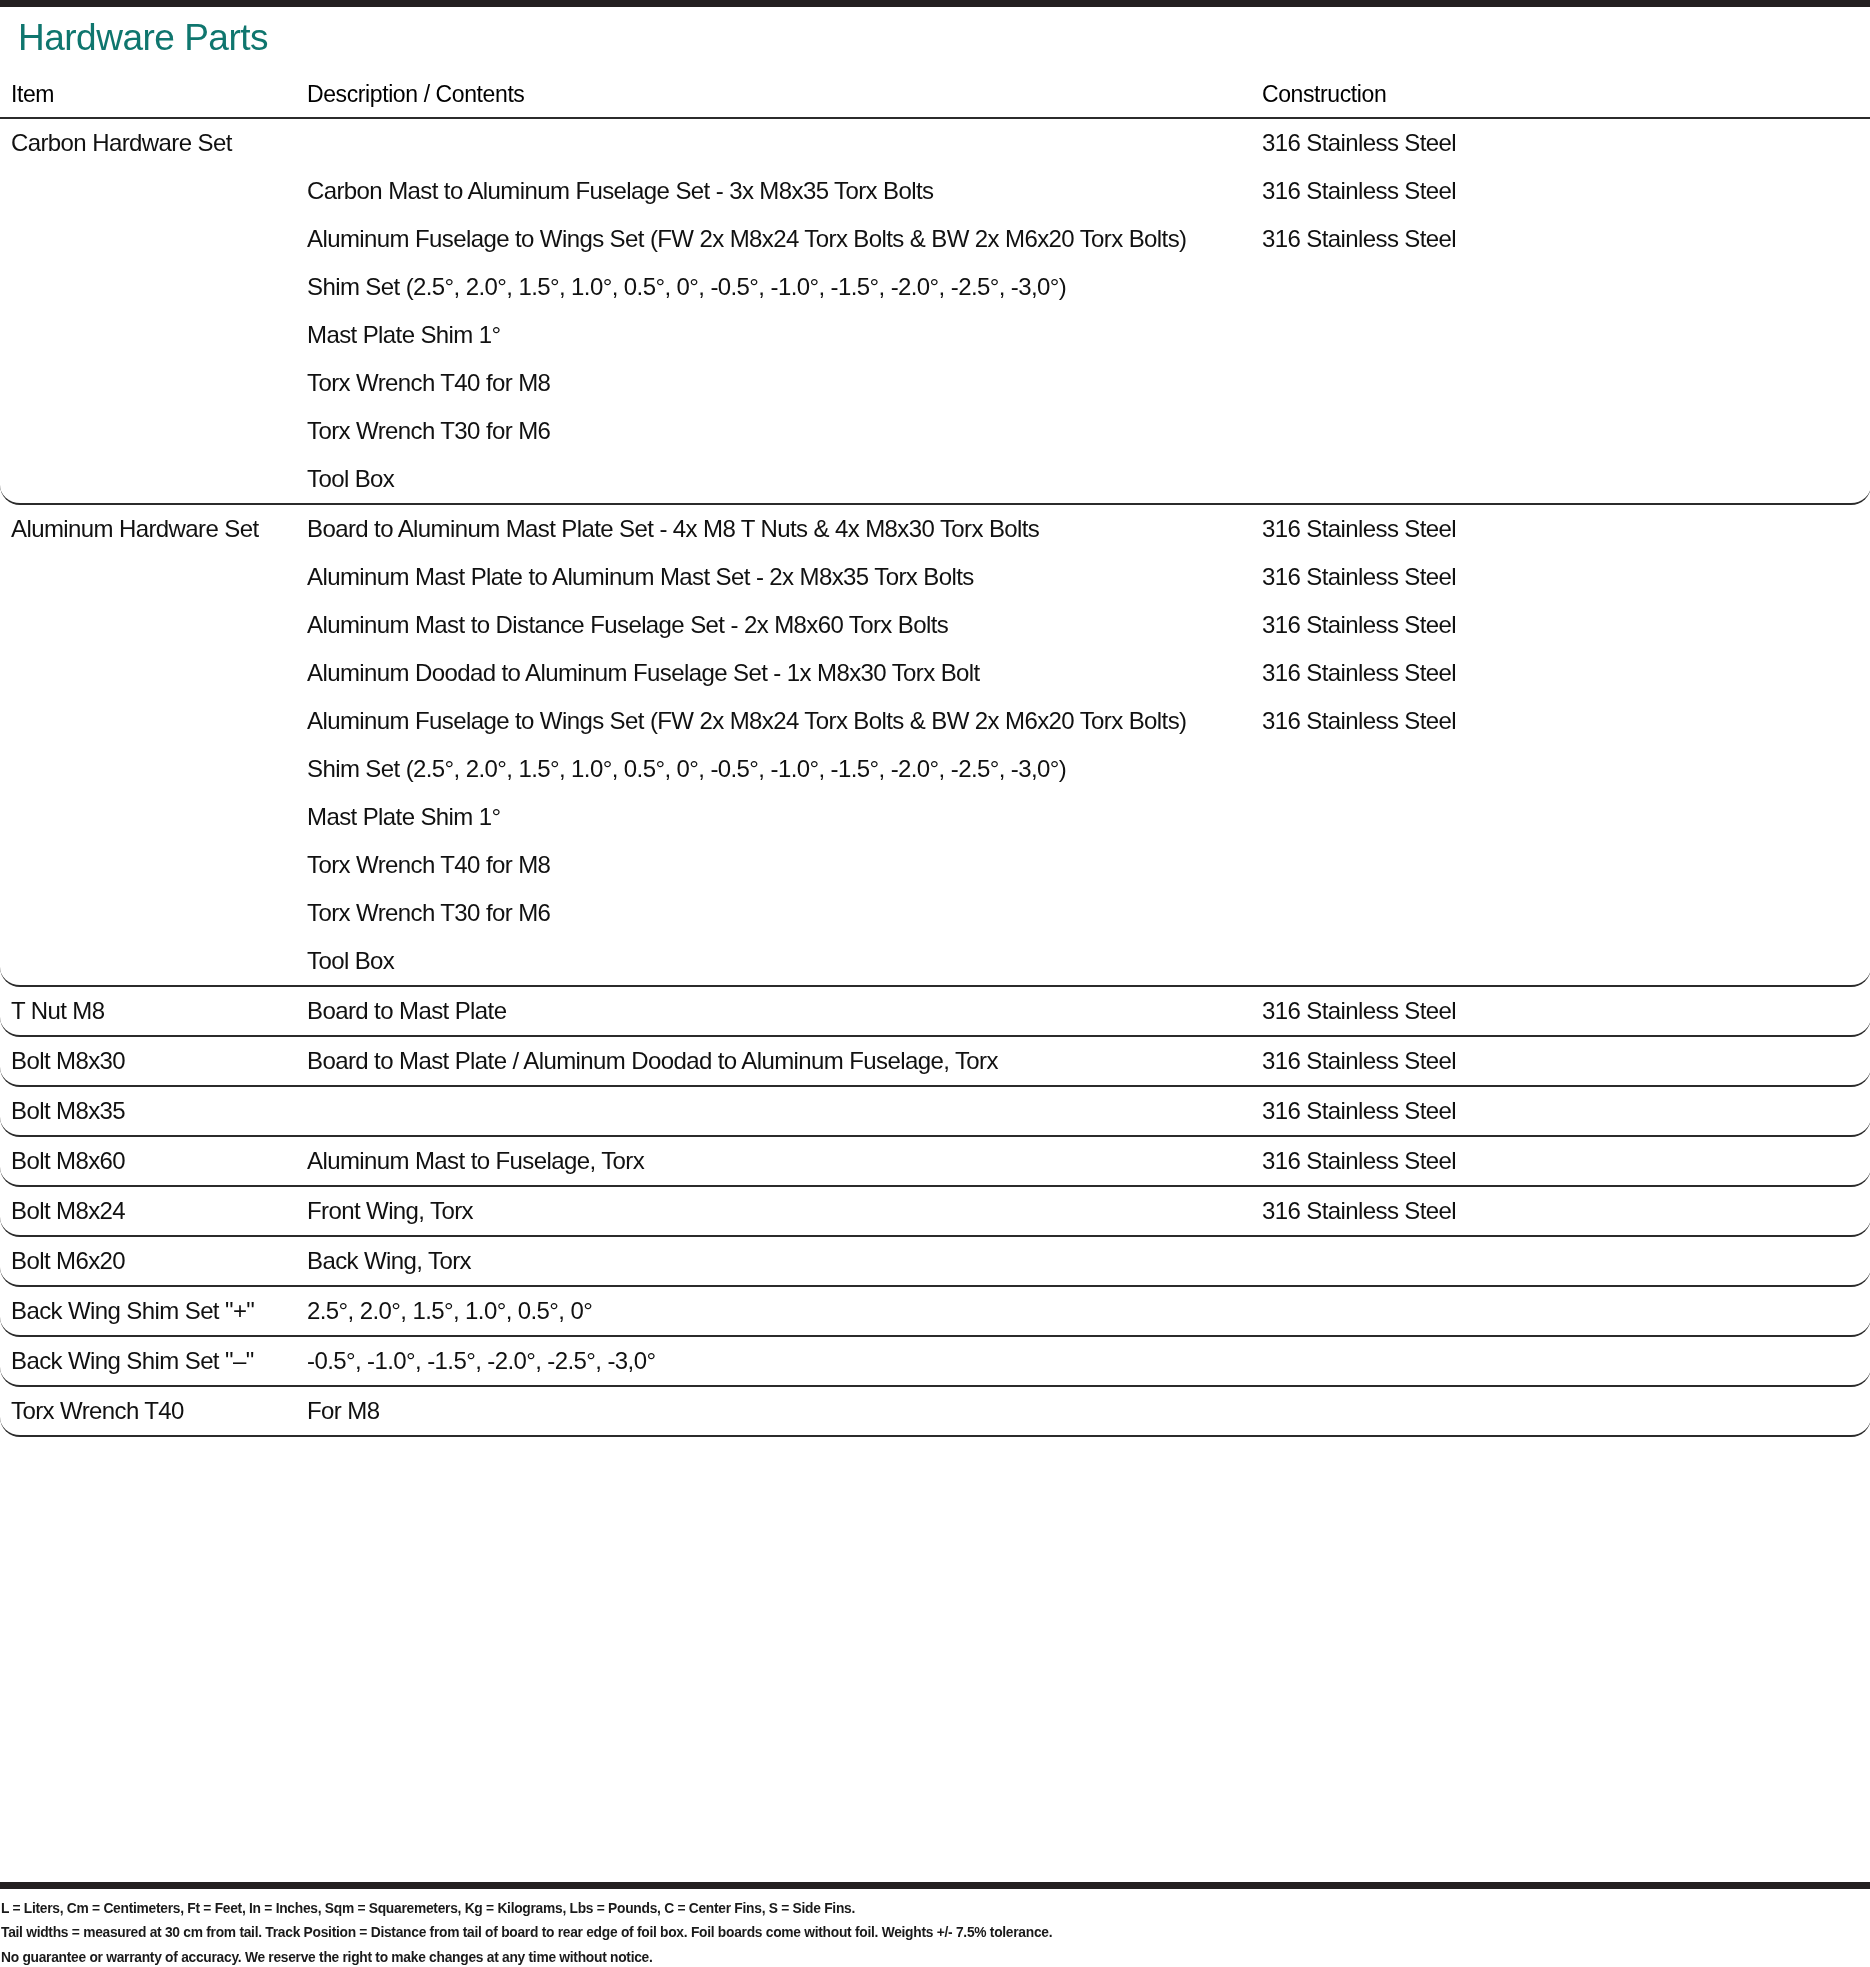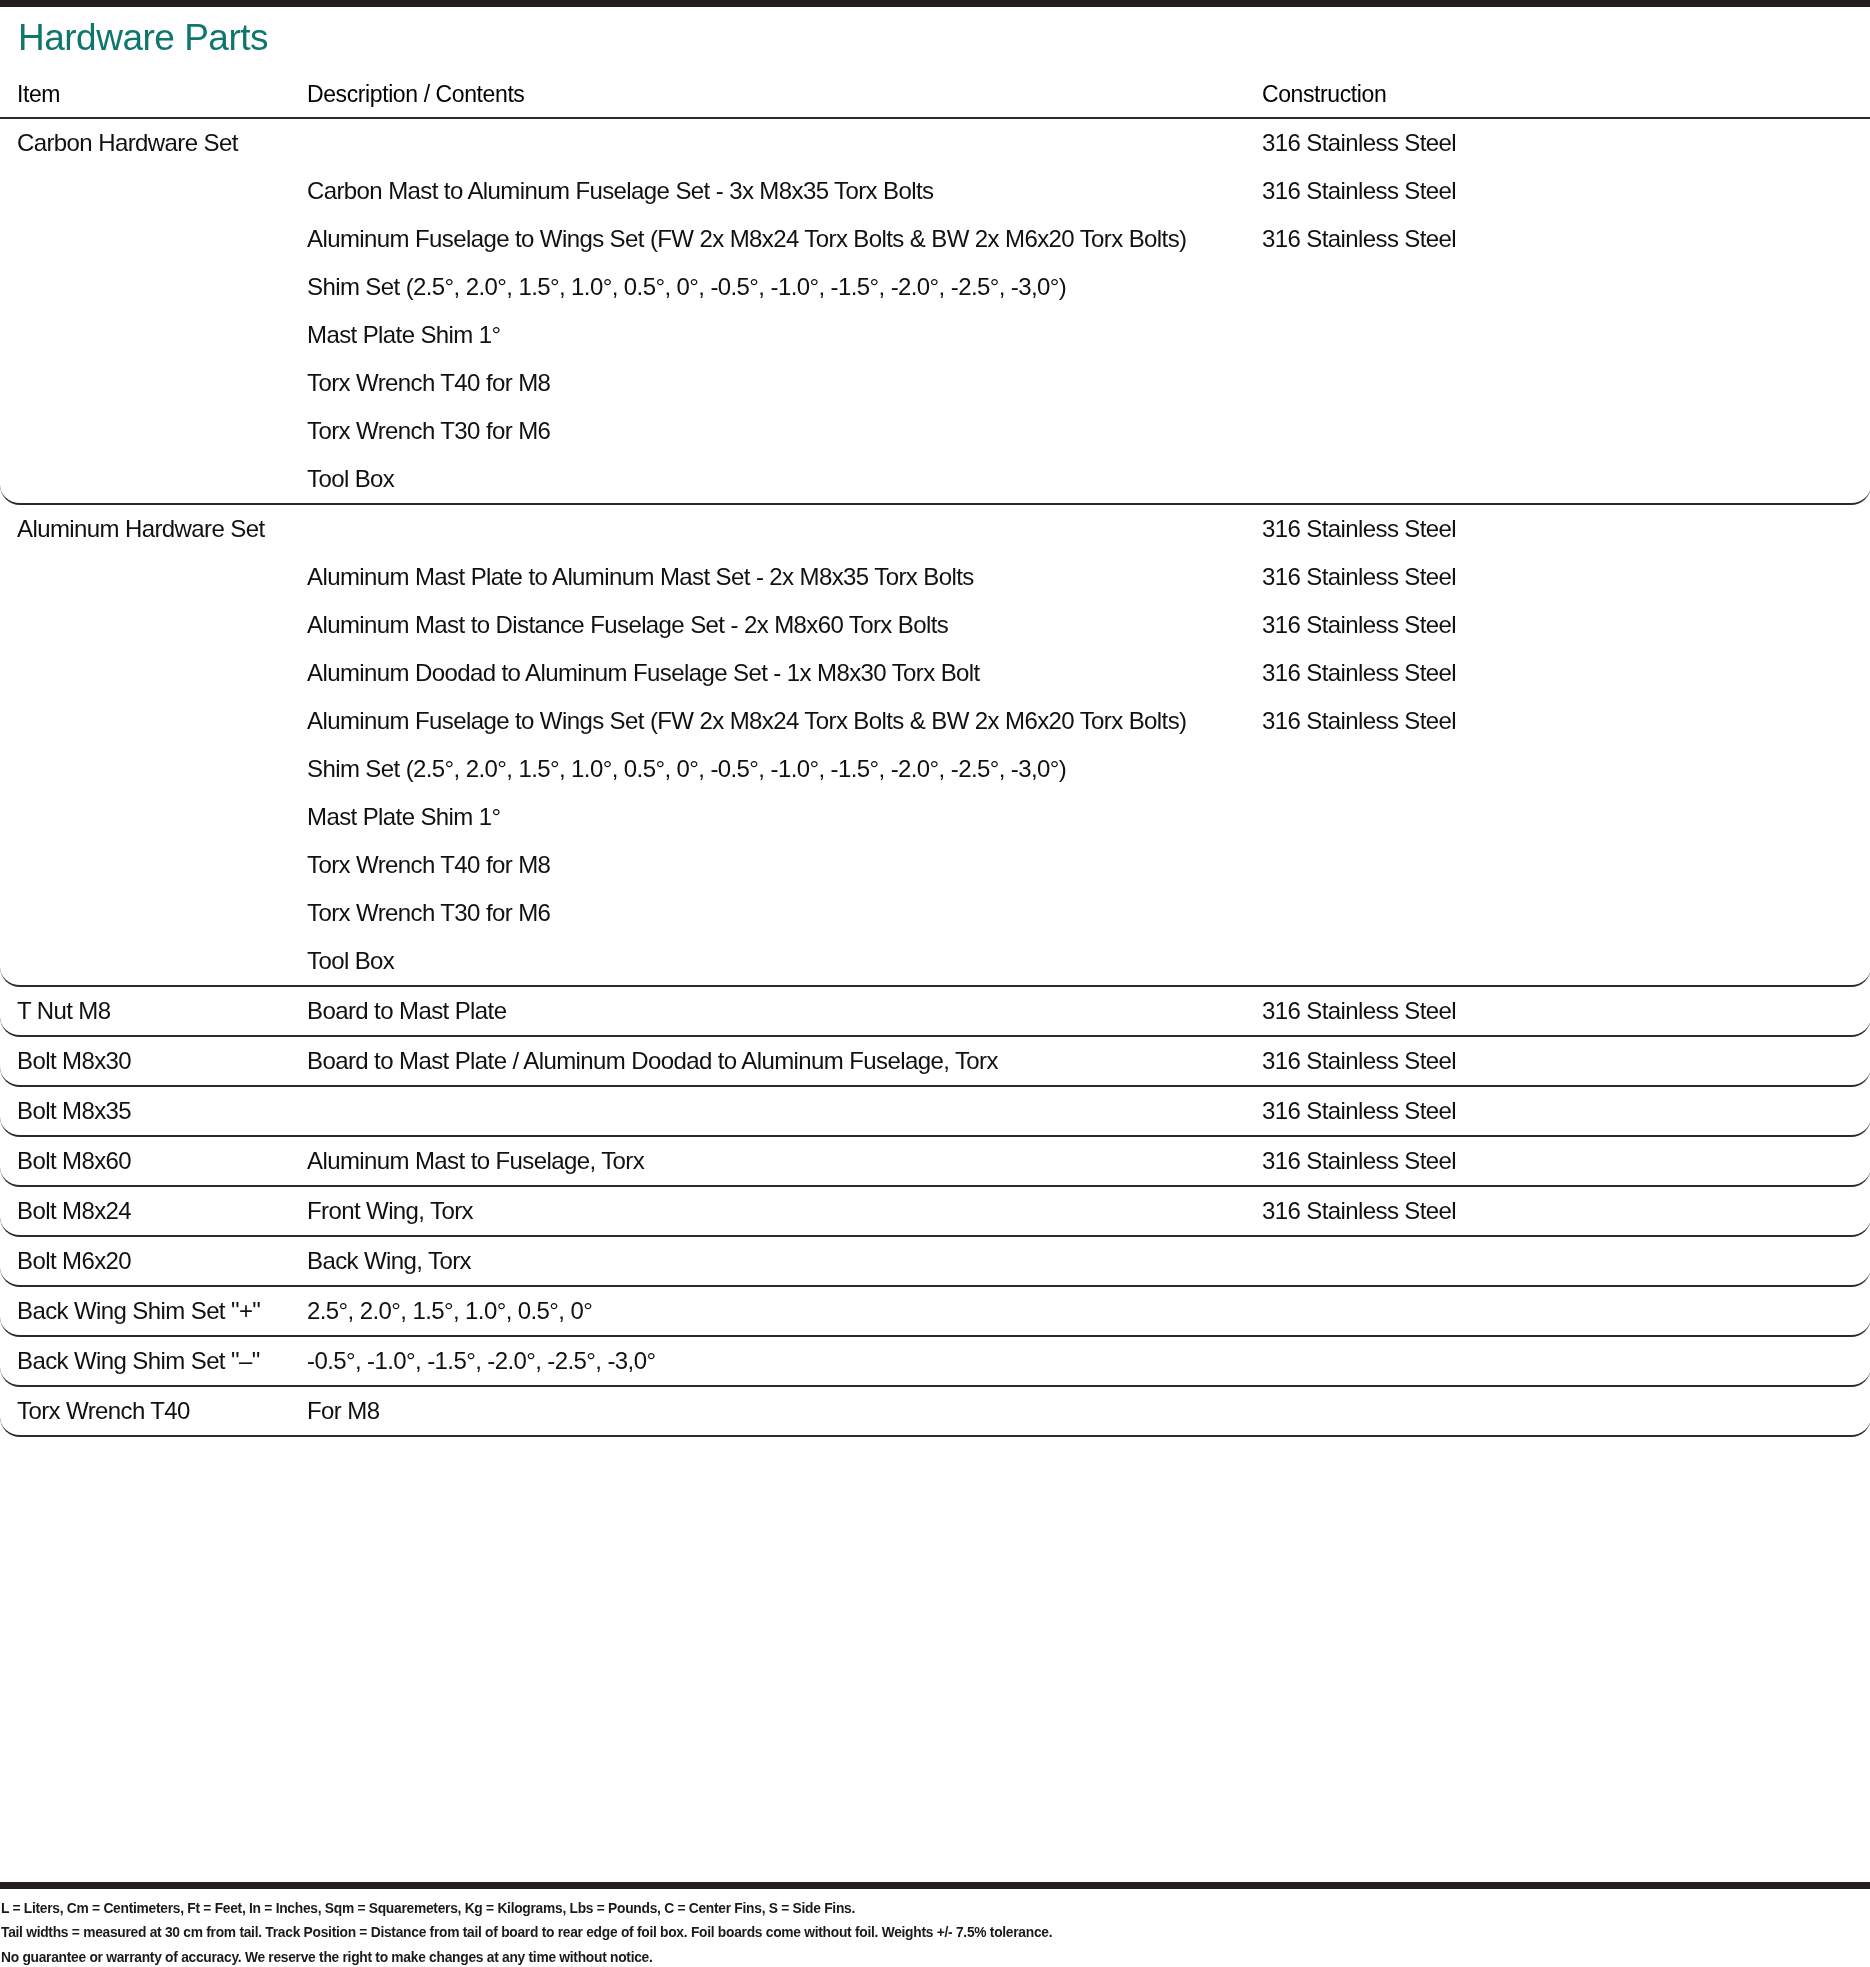--- a/index.html
+++ b/index.html
@@ -43,21 +43,21 @@
     box-sizing: border-box;
   }
   .th {
     position: absolute;
     top: 8px;
     font-size: 23px;
     line-height: 30px;
     letter-spacing: -0.4px;
     color: #000;
   }
-  .col-item { left: 17px; }
+  .col-item { left: 11px; }
   .col-desc { left: 307px; }
   .col-cons { left: 1262px; }
   .group {
     position: relative;
     border-bottom: 2px solid #2b2b2b;
     box-sizing: border-box;
     border-radius: 20px;
   }
   .group.last { border-bottom: none; }
   .row {
@@ -136,20 +136,21 @@
           <span class="cell col-cons"></span>
         </div>
         <div class="row">
           <span class="cell col-desc">Tool Box</span>
           <span class="cell col-cons"></span>
         </div>
       </div>
       <div class="group">
         <div class="row">
           <span class="cell col-item">Aluminum Hardware Set</span>
+          <span class="cell col-desc">Board to Aluminum Mast Plate Set - 4x M8 T Nuts &amp; 4x M8x30 Torx Bolts</span>
           <span class="cell col-cons">316 Stainless Steel</span>
         </div>
         <div class="row">
           <span class="cell col-desc">Aluminum Mast Plate to Aluminum Mast Set - 2x M8x35 Torx Bolts</span>
           <span class="cell col-cons">316 Stainless Steel</span>
         </div>
         <div class="row">
           <span class="cell col-desc">Aluminum Mast to Distance Fuselage Set - 2x M8x60 Torx Bolts</span>
           <span class="cell col-cons">316 Stainless Steel</span>
         </div>

